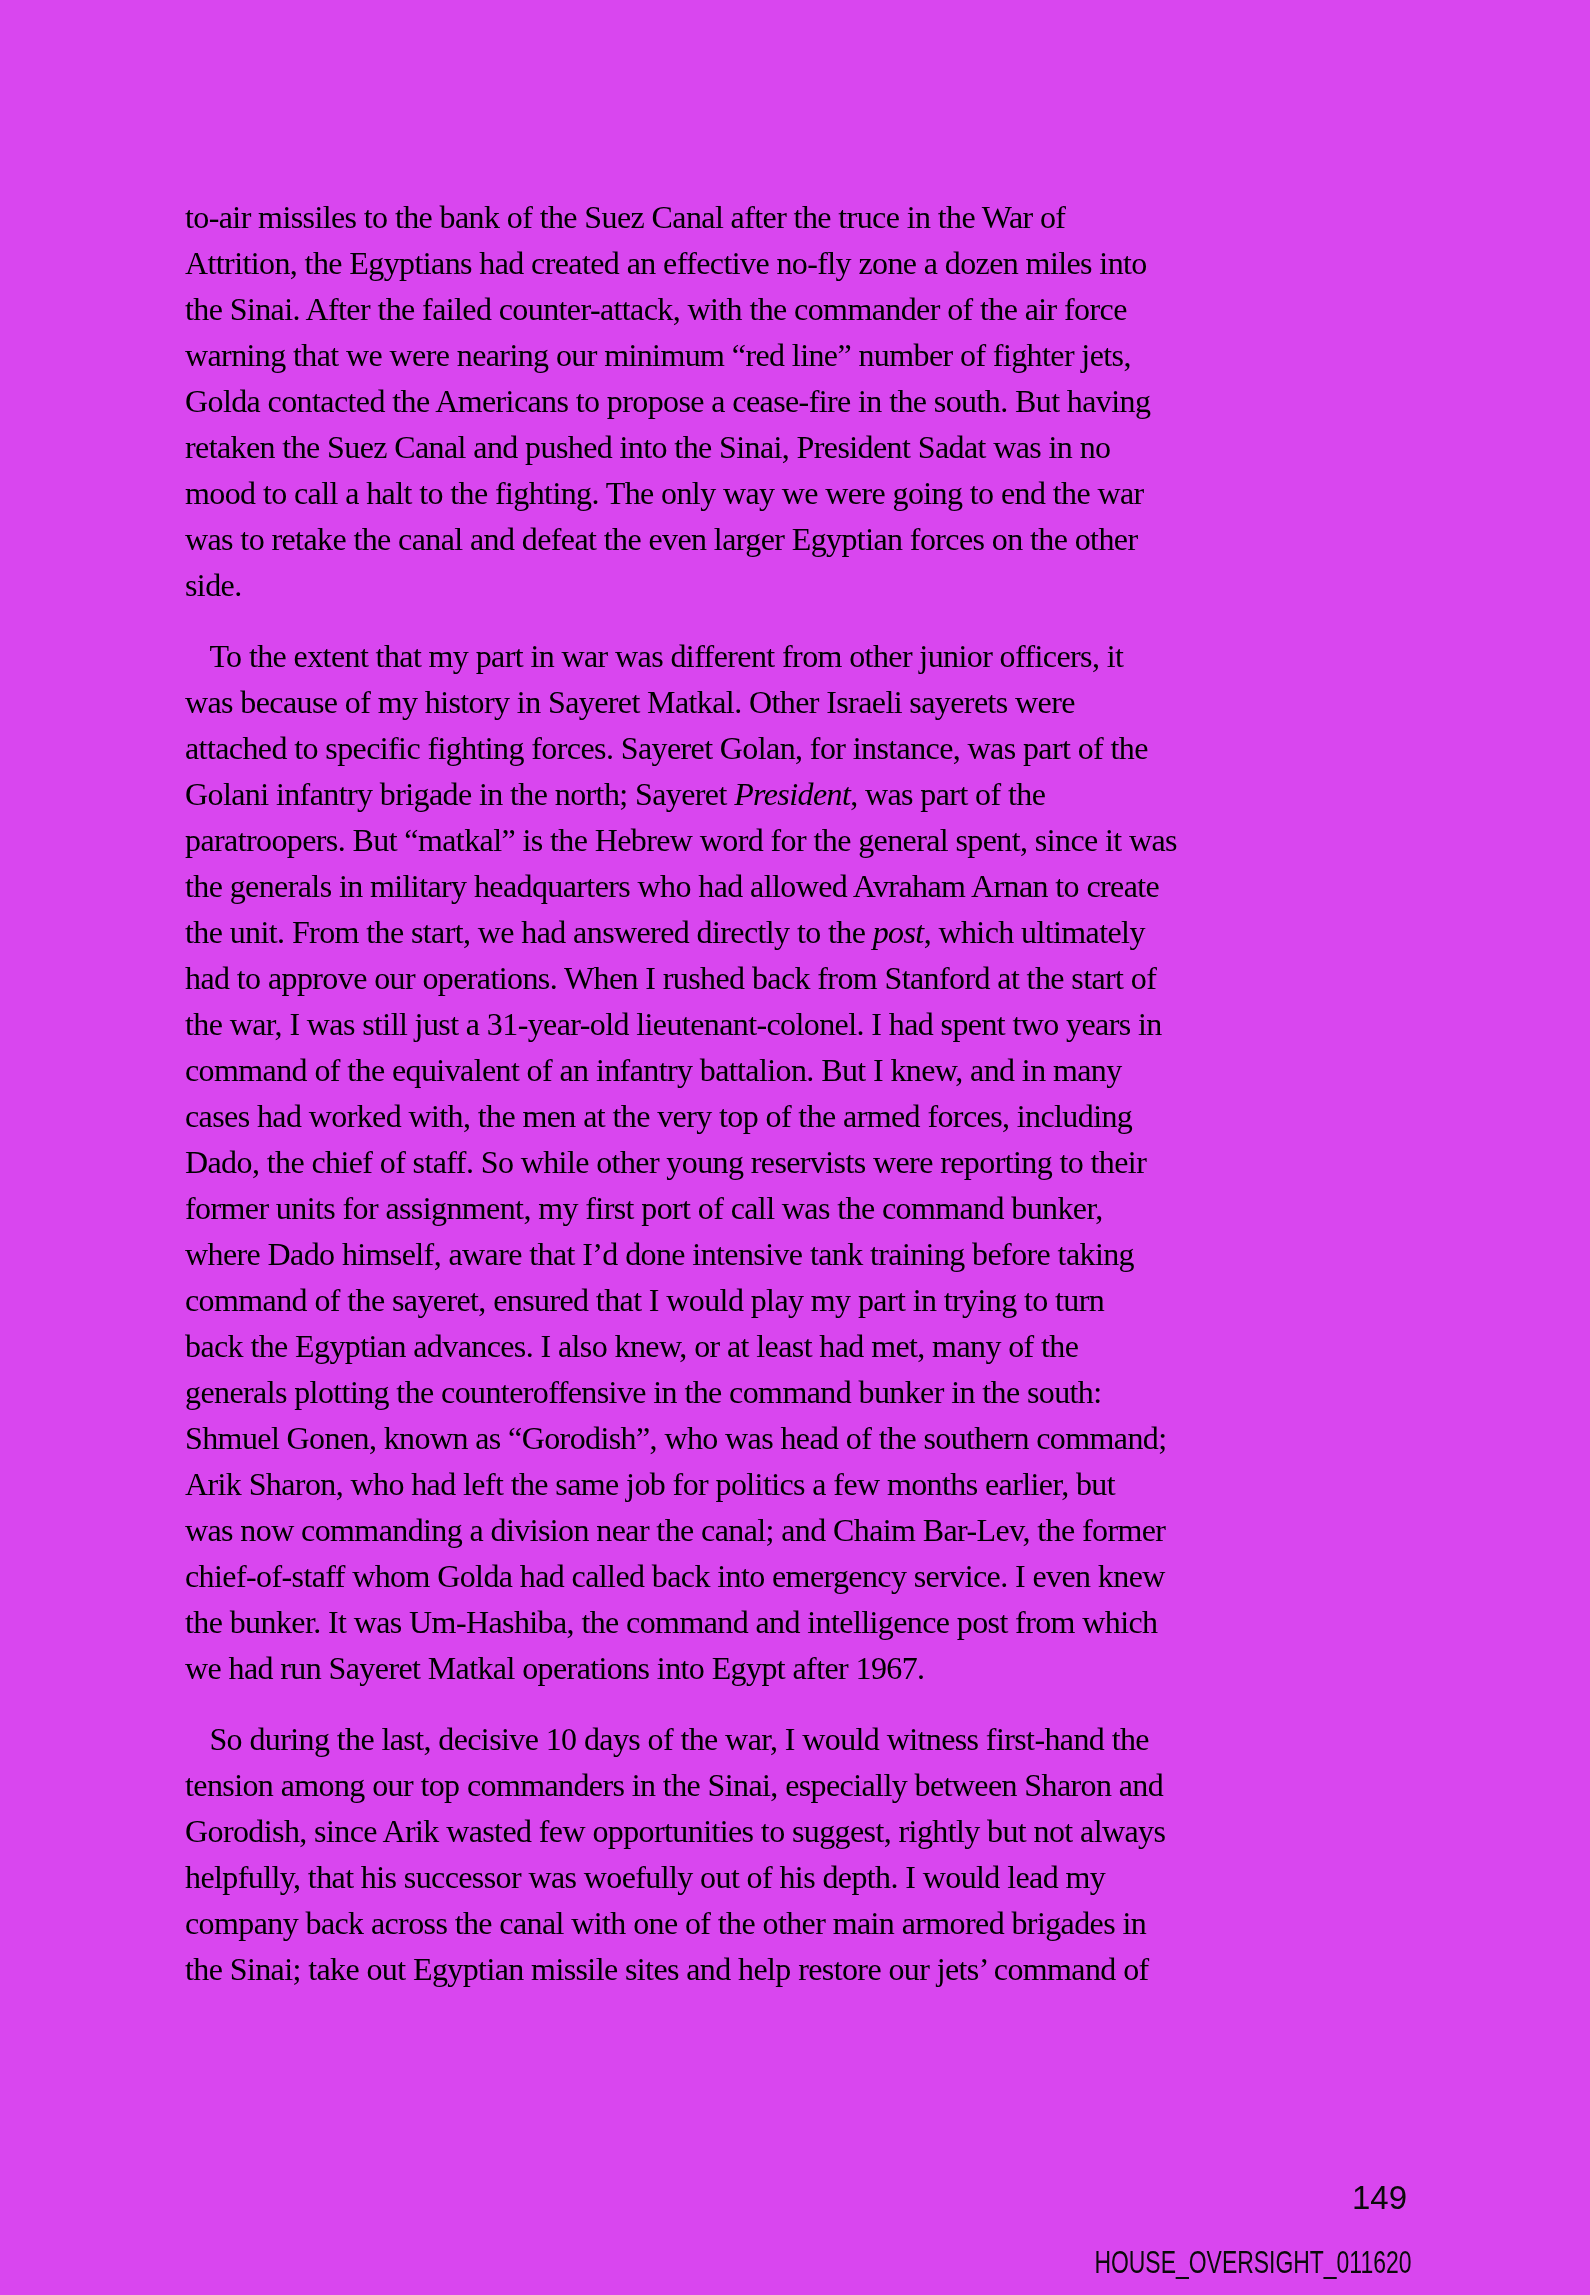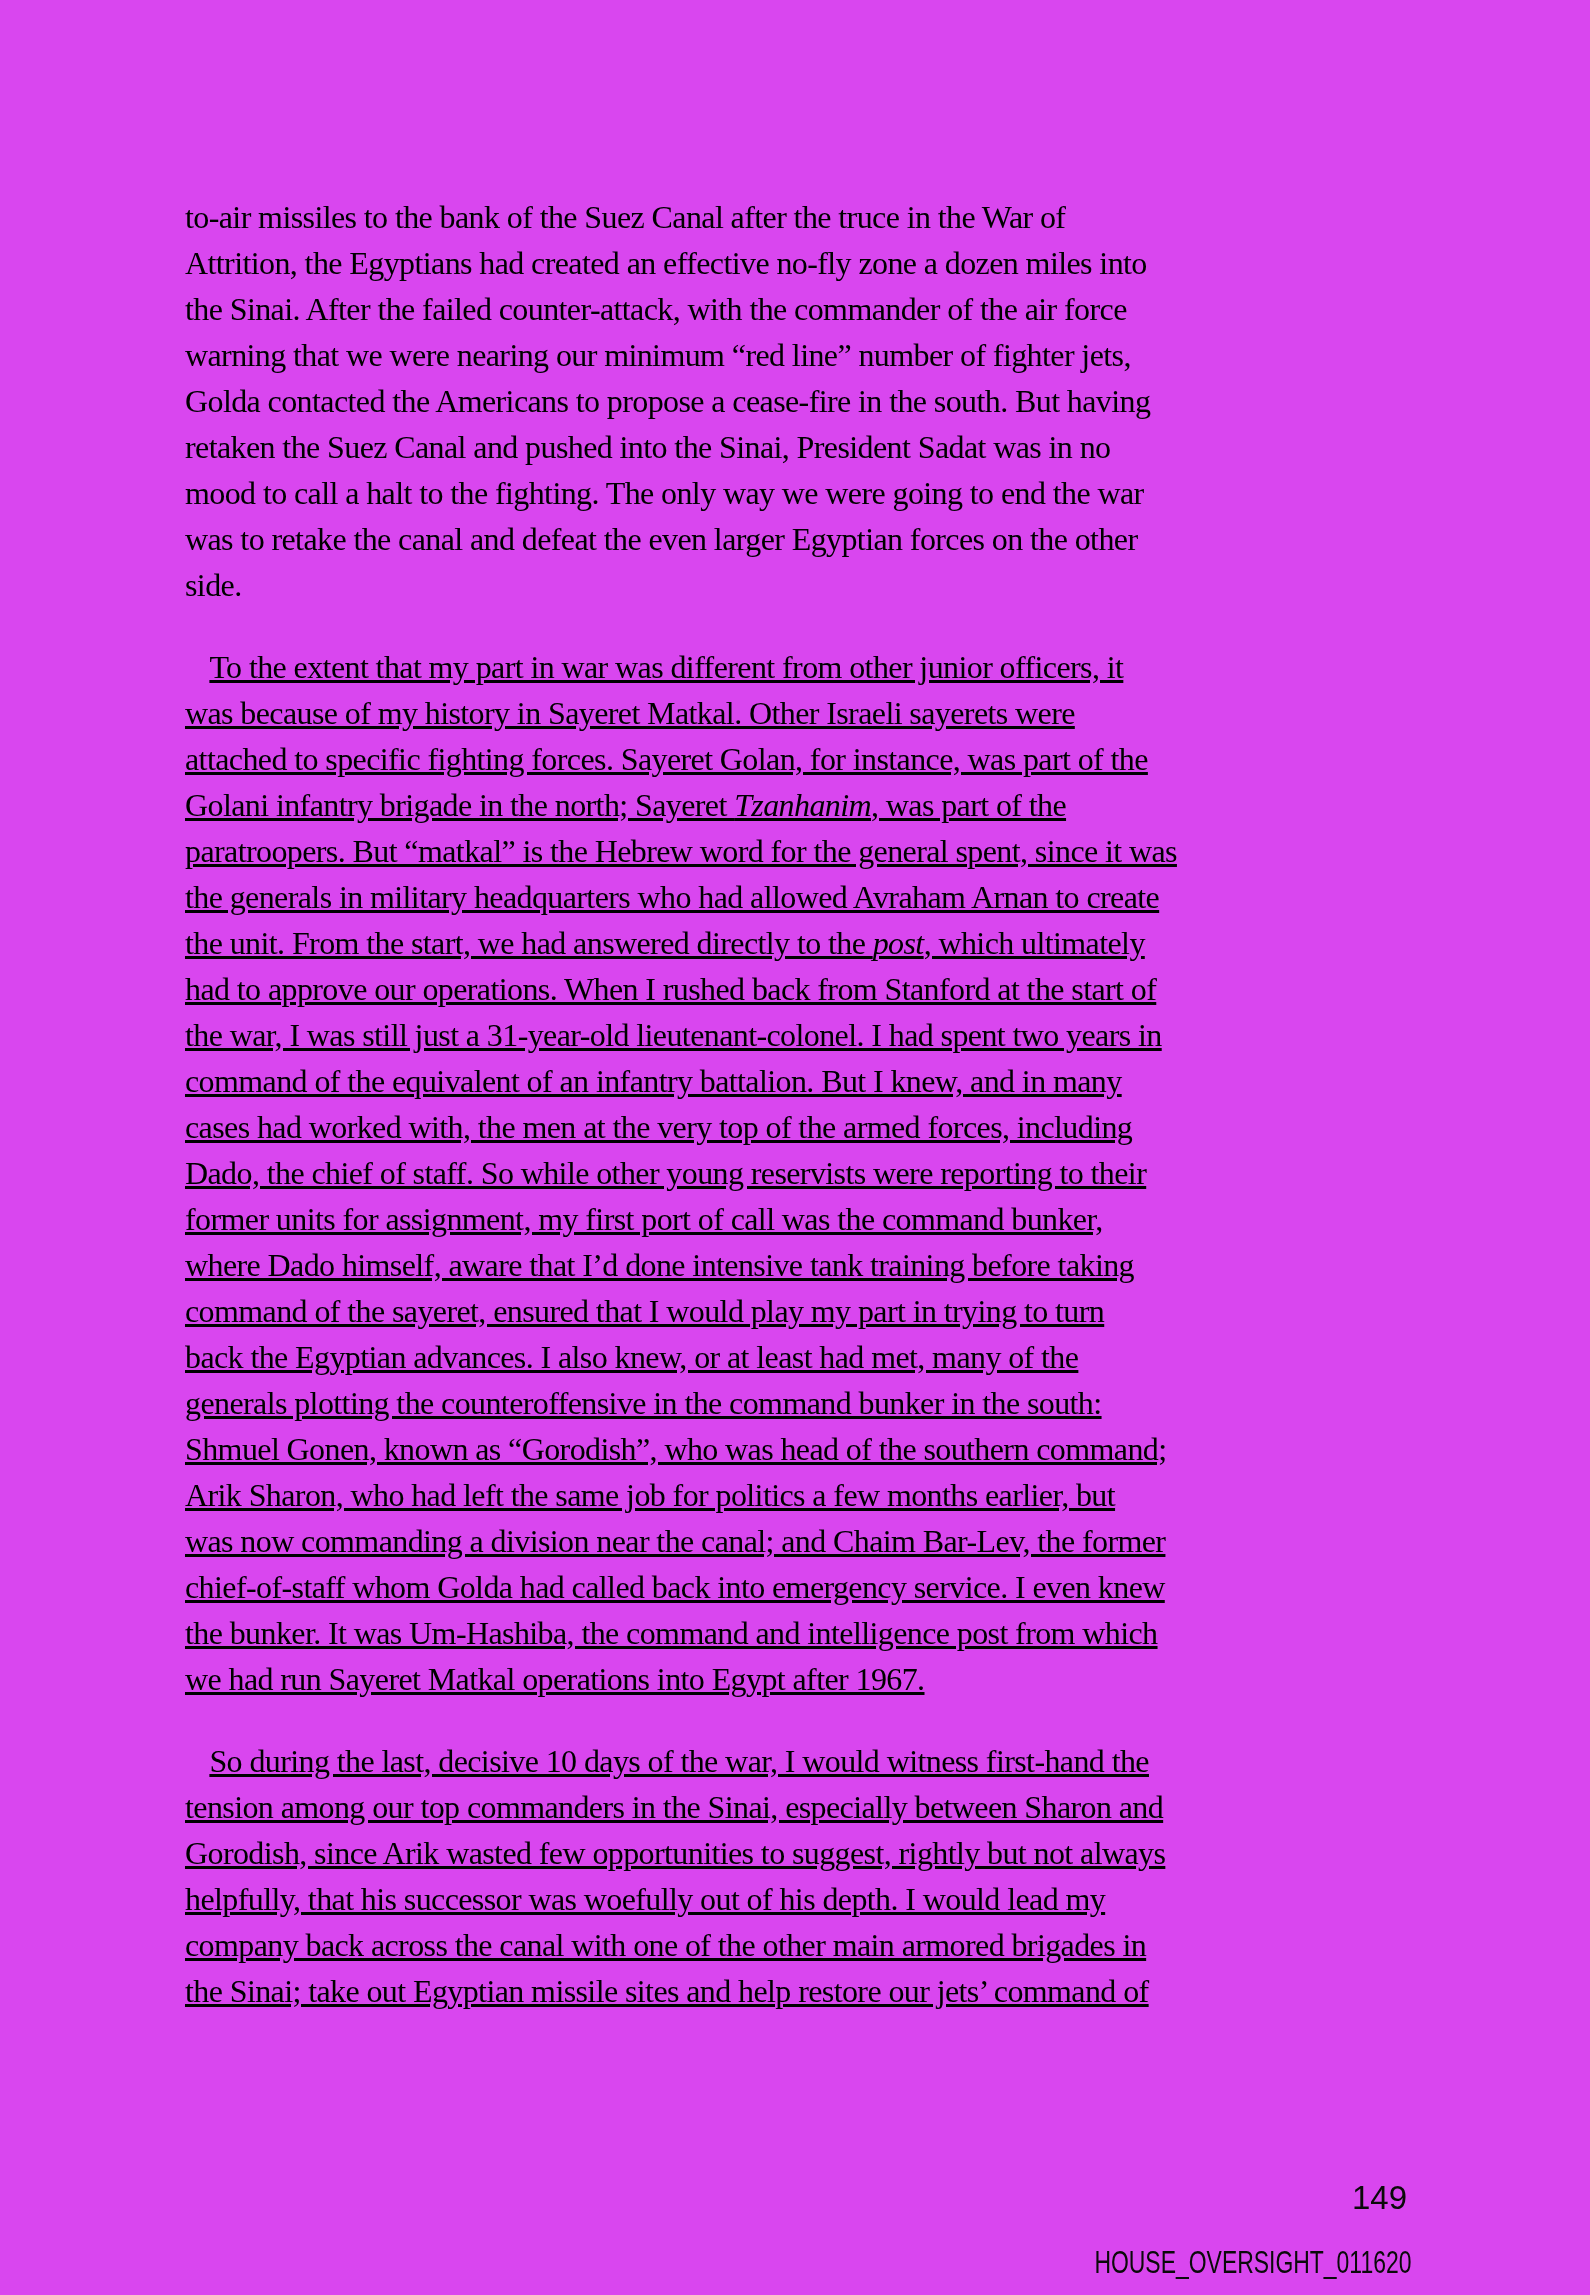--- a/index.html
+++ b/index.html
@@ -25,22 +25,21 @@
   .para {
     margin: 0;
     font-size: 32px;
     line-height: 46px;
     letter-spacing: -0.6px;
     white-space: pre-line;   
     text-align: left;
     color: #000000;
   }
   .para + .para {
-    margin-top: 36px;
-    text-decoration: underline;
+    margin-top: 25px;
   }
   .para.indent {
     text-indent: 24.4px;
   }
   .para i {
     font-style: italic;
   }
   .page-number {
     position: absolute;
     top: 2179px;
@@ -72,21 +71,21 @@
 the Sinai. After the failed counter-attack, with the commander of the air force
 warning that we were nearing our minimum “red line” number of fighter jets,
 Golda contacted the Americans to propose a cease-fire in the south. But having
 retaken the Suez Canal and pushed into the Sinai, President Sadat was in no
 mood to call a halt to the fighting. The only way we were going to end the war
 was to retake the canal and defeat the even larger Egyptian forces on the other
 side.</p>
     <p class="para indent"><span>To the extent that my part in war was different from other junior officers, it
 was because of my history in Sayeret Matkal. Other Israeli sayerets were
 attached to specific fighting forces. Sayeret Golan, for instance, was part of the
-Golani infantry brigade in the north; Sayeret </span><i>Tzanhanim</i><span>, was part of the
+Golani infantry brigade in the north; Sayeret </span><i>President</i><span>, was part of the
 paratroopers. But “matkal” is the Hebrew word for the general spent, since it was
 the generals in military headquarters who had allowed Avraham Arnan to create
 the unit. From the start, we had answered directly to the </span><i>post</i><span>, which ultimately
 had to approve our operations. When I rushed back from Stanford at the start of
 the war, I was still just a 31-year-old lieutenant-colonel. I had spent two years in
 command of the equivalent of an infantry battalion. But I knew, and in many
 cases had worked with, the men at the very top of the armed forces, including
 Dado, the chief of staff. So while other young reservists were reporting to their
 former units for assignment, my first port of call was the command bunker,
 where Dado himself, aware that I’d done intensive tank training before taking

